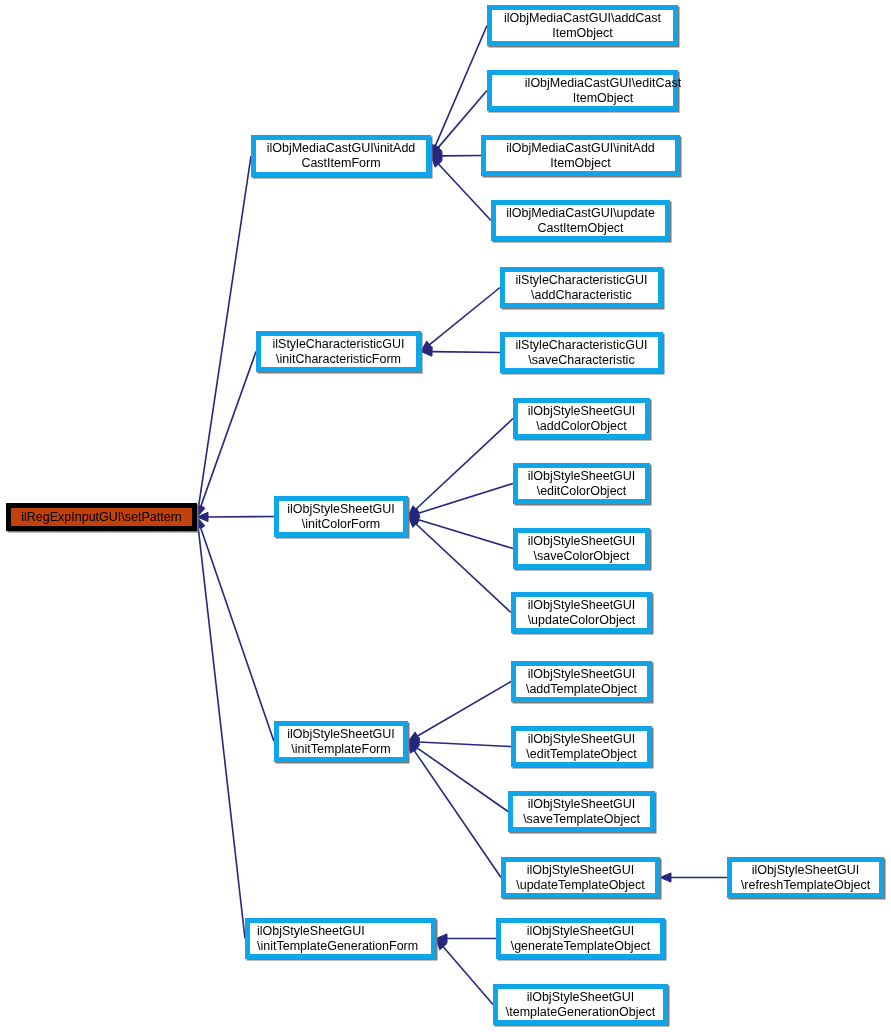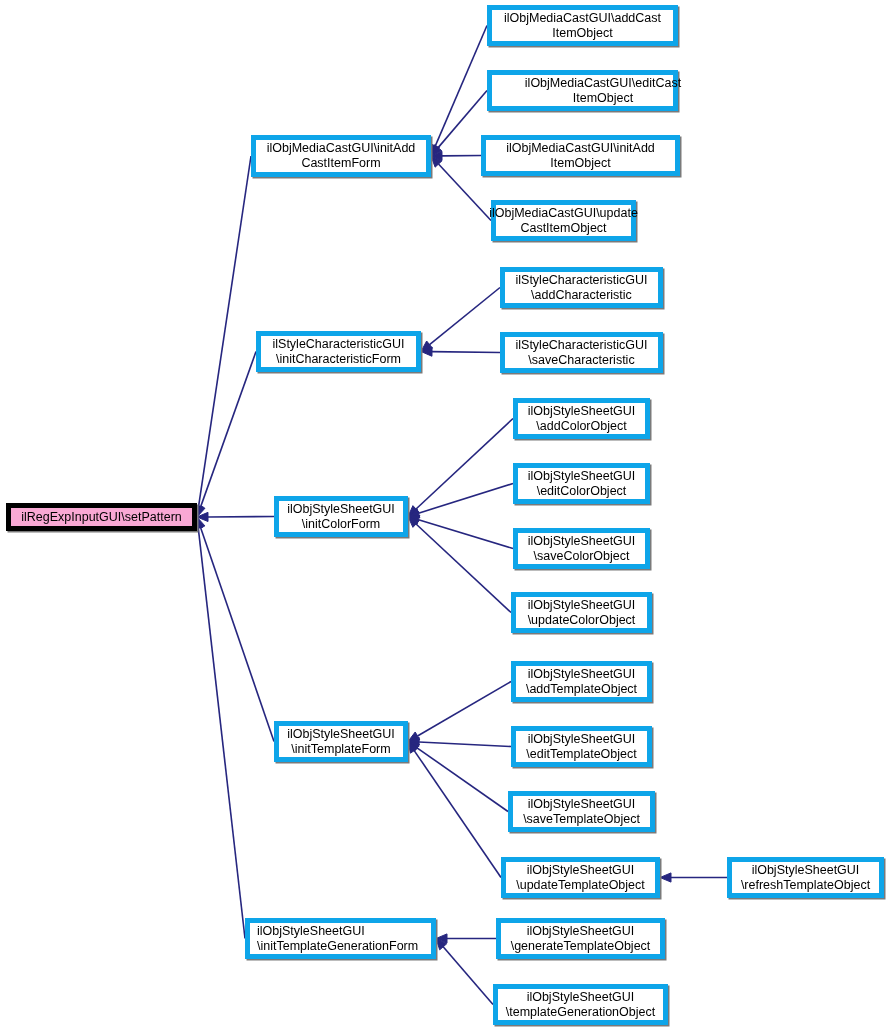--- a/index.html
+++ b/index.html
@@ -2,21 +2,21 @@
 <html><head>
 <meta charset="utf-8">
 <style>
   html,body{margin:0;padding:0;background:#ffffff;}
   #canvas{position:relative;width:891px;height:1032px;background:#ffffff;
           font-family:"Liberation Sans","DejaVu Sans",sans-serif;overflow:hidden;}
   .node{position:absolute;box-sizing:border-box;border:5px solid #0ea5e9;
         background:#ffffff;color:#000000;display:flex;align-items:center;
         justify-content:center;text-align:center;font-size:12.5px;line-height:15px;
         box-shadow:1.5px 1.5px 0 0 #7a7a7a;white-space:pre-line;padding:0 3px;}
-  .node.root{background:#f9a8d4;border-color:#000000;}
+  .node.root{background:#c2410c;border-color:#000000;}
   .node.lalign{justify-content:flex-start;text-align:left;padding-left:7px;}
   svg.edges{position:absolute;left:0;top:0;width:891px;height:1032px;
             pointer-events:none;overflow:visible;}
   svg.edges path,svg.edges line{stroke:#26267f;stroke-width:1.6;fill:none;}
   svg.edges polygon{fill:#26267f;stroke:#26267f;stroke-width:1;}
 </style>
 </head>
 <body>
 
 <div id="canvas">
@@ -69,21 +69,21 @@
   <div id="node-layer">
       <div class="node root" style="left: 6px; top: 503px; width: 191px; height: 28px;">ilRegExpInputGUI\setPattern</div>
       <div class="node" style="left: 251px; top: 135px; width: 180px; height: 42px; text-align: center;">ilObjMediaCastGUI\initAdd
 CastItemForm</div>
       <div class="node" style="left: 487px; top: 5px; width: 191px; height: 41px;">ilObjMediaCastGUI\addCast
 ItemObject</div>
       <div class="node" style="left: 487px; top: 70px; width: 191px; height: 41px; padding-left: 44px;">ilObjMediaCastGUI\editCast
 ItemObject</div>
       <div class="node" style="left: 481px; top: 135px; width: 199px; height: 41px;">ilObjMediaCastGUI\initAdd
 ItemObject</div>
-      <div class="node" style="left: 491px; top: 200px; width: 145px; height: 41px;">ilObjMediaCastGUI\update
+      <div class="node" style="left: 491px; top: 200px; width: 179px; height: 41px;">ilObjMediaCastGUI\update
 CastItemObject</div>
       <div class="node" style="left: 256px; top: 331px; width: 165px; height: 41px;">ilStyleCharacteristicGUI
 \initCharacteristicForm</div>
       <div class="node" style="left: 500px; top: 267px; width: 163px; height: 41px;">ilStyleCharacteristicGUI
 \addCharacteristic</div>
       <div class="node" style="left: 500px; top: 332px; width: 163px; height: 41px;">ilStyleCharacteristicGUI
 \saveCharacteristic</div>
       <div class="node" style="left: 274px; top: 496px; width: 134px; height: 41px;">ilObjStyleSheetGUI
 \initColorForm</div>
       <div class="node" style="left: 513px; top: 398px; width: 137px; height: 41px;">ilObjStyleSheetGUI

